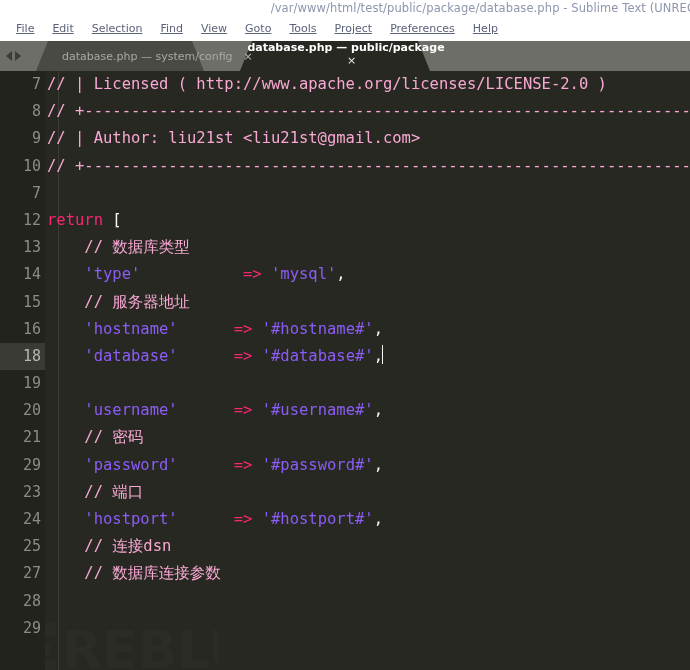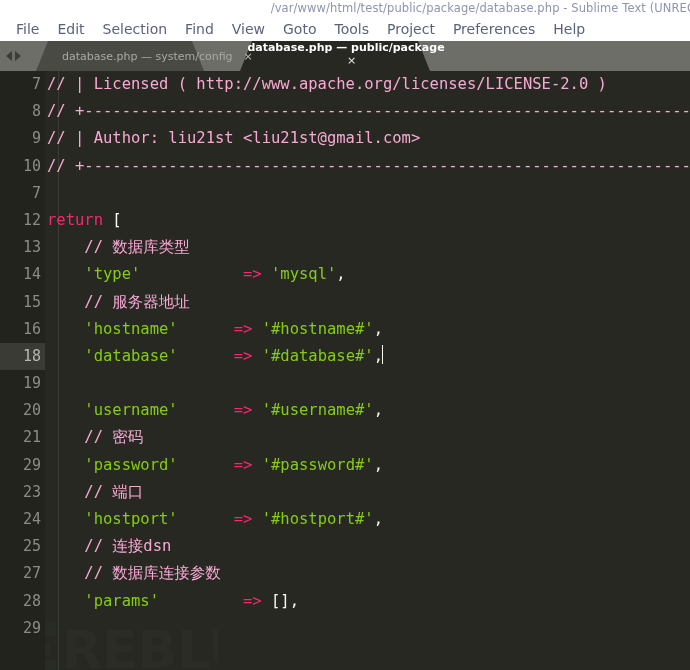--- a/index.html
+++ b/index.html
@@ -49,26 +49,27 @@
     width: 690px;
     height: 24px;
     background: #ffffff;
     display: flex;
     align-items: center;
     padding-left: 7px;
     box-sizing: border-box;
   }
   .menu-item {
     font-family: "DejaVu Sans", sans-serif;
-    font-size: 14px;
+    font-size: 11px;
     color: #5b637a;
     padding: 0 9px;
     white-space: nowrap;
     cursor: default;
     line-height: 24px;
+    text-decoration: underline;
   }
 
   
   .tabbar {
     position: absolute;
     left: 0; top: 41px;
     width: 690px;
     height: 30px;
     background: #6e6e68;
   }
@@ -203,21 +204,21 @@
     position: absolute;
     left: 47px;
     top: 0;
     white-space: pre;
   }
 
   
   .t-comment  { color: #f9a8d4; }
   .t-keyword  { color: #f92672; }
   .t-op       { color: #f92672; }
-  .t-string   { color: #84cc16; }
+  .t-string   { color: #8b5cf6; }
   .t-plain    { color: #f8f8f2; }
 
   .cursor {
     display: inline-block;
     width: 1px;
     height: 19px;
     background: #f8f8f0;
     vertical-align: -3px;
     margin-left: -1px;
   }
@@ -293,18 +294,18 @@
         <div class="line"><span class="ln">16</span><span class="code"><span class="t-string">    'hostname'</span><span class="t-plain">      </span><span class="t-op">=&gt;</span><span class="t-plain"> </span><span class="t-string">'#hostname#'</span><span class="t-plain">,</span></span></div>
         <div class="line active"><div class="ln-hl"></div><span class="ln">18</span><span class="code"><span class="t-string">    'database'</span><span class="t-plain">      </span><span class="t-op">=&gt;</span><span class="t-plain"> </span><span class="t-string">'#database#'</span><span class="t-plain">,</span><span class="cursor"></span></span></div>
         <div class="line"><span class="ln">19</span></div>
         <div class="line"><span class="ln">20</span><span class="code"><span class="t-string">    'username'</span><span class="t-plain">      </span><span class="t-op">=&gt;</span><span class="t-plain"> </span><span class="t-string">'#username#'</span><span class="t-plain">,</span></span></div>
         <div class="line"><span class="ln">21</span><span class="code"><span class="t-comment">    // 密码</span></span></div>
         <div class="line"><span class="ln">29</span><span class="code"><span class="t-string">    'password'</span><span class="t-plain">      </span><span class="t-op">=&gt;</span><span class="t-plain"> </span><span class="t-string">'#password#'</span><span class="t-plain">,</span></span></div>
         <div class="line"><span class="ln">23</span><span class="code"><span class="t-comment">    // 端口</span></span></div>
         <div class="line"><span class="ln">24</span><span class="code"><span class="t-string">    'hostport'</span><span class="t-plain">      </span><span class="t-op">=&gt;</span><span class="t-plain"> </span><span class="t-string">'#hostport#'</span><span class="t-plain">,</span></span></div>
         <div class="line"><span class="ln">25</span><span class="code"><span class="t-comment">    // 连接dsn</span></span></div>
         <div class="line"><span class="ln">27</span><span class="code"><span class="t-comment">    // 数据库连接参数</span></span></div>
-        <div class="line"><span class="ln">28</span><span class="code"><span class="t-string">    'params'</span><span class="t-plain">         </span><span class="t-op">=&gt;</span><span class="t-plain"> []</span><span class="t-plain">,</span></span></div>
+        <div class="line"><span class="ln">28</span></div>
         <div class="line"><span class="ln">29</span><span class="code"></span></div>
       </div>
   </div>
 
 </div>
 
 </body></html>

